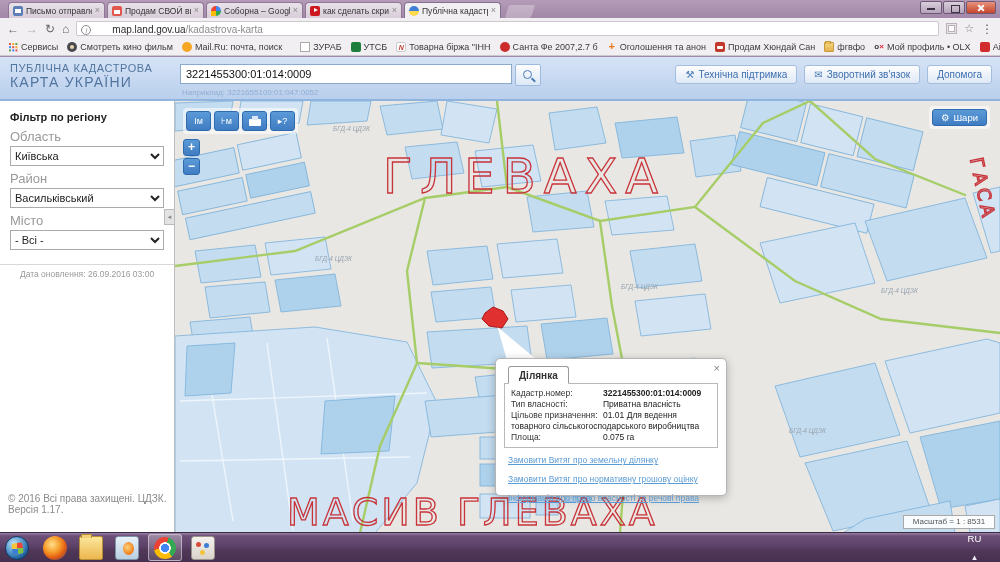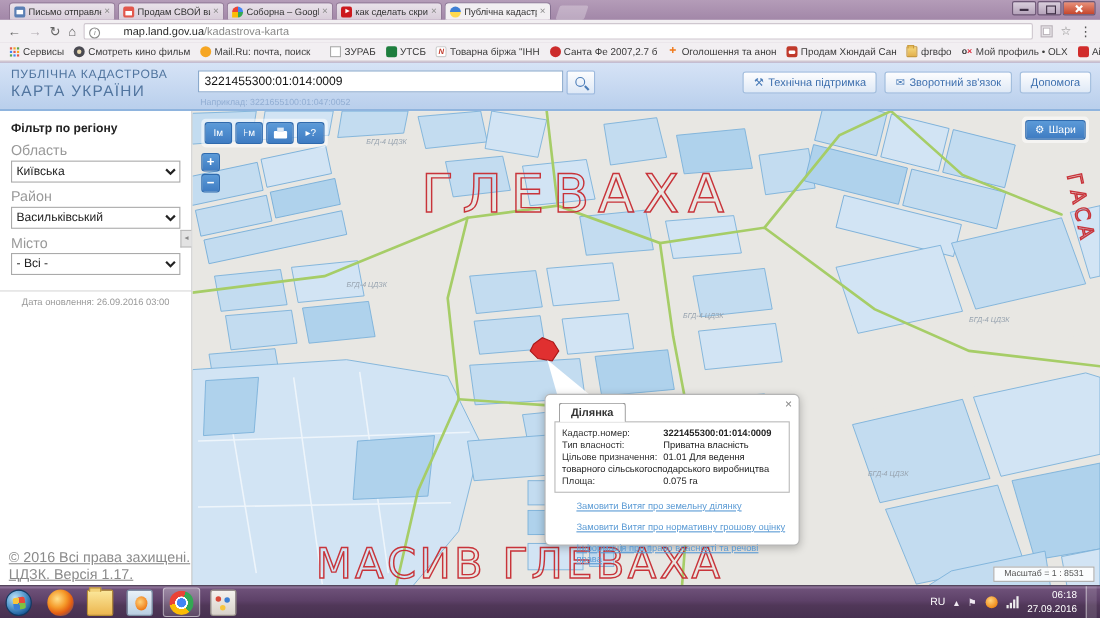--- a/index.html
+++ b/index.html
@@ -86,21 +86,21 @@
 
   .content { display:flex; height:calc(100% - 44px); }
   .sidebar { width:175px; background:#fff; border-right:1px solid #bdbdbd; position:relative; padding:10px 10px 1px 10px; }
   .sb-title { font-size:11px; font-weight:bold; color:#222; margin-bottom:6px; }
   .sb-label { font-size:13px; color:#999; margin:5px 0 2px; }
   .sb-select { width:100%; height:20px; font-size:11px; color:#222; border:1px solid #aaa; background:#fff; font-family:"Liberation Sans",sans-serif; }
   .sb-collapse { position:absolute; right:0; top:108px; width:10px; height:16px; background:#e3e3e3;
     border:1px solid #bbb; border-right:none; font-size:6px; color:#888; text-align:center; line-height:15px; }
   .sb-update { margin-top:14px; border-top:1px solid #d8d8d8; margin-left:-10px; margin-right:-10px;
     text-align:center; font-size:8.5px; color:#999; padding-top:4px; }
-  .sb-copy { position:absolute; bottom:3px; left:8px; font-size:13px; color:#8a8a8a;text-decoration:underline; }
+  .sb-copy { position:absolute; bottom:17px; left:8px; font-size:10px; color:#8a8a8a; }
 
   .map { flex:1; position:relative; background:#e8e7e3; overflow:hidden; }
   .map svg.base { position:absolute; inset:0; }
 
   .map-tools { position:absolute; left:8px; top:7px; background:rgba(255,255,255,.55); border-radius:4px;
     padding:3px; display:flex; gap:3px; }
   .mt-btn { width:25px; height:20px; background:linear-gradient(#5b9ad8,#3f7cc2); border:1px solid #2f6aad;
     border-radius:3px; color:#fff; font-size:9px; text-align:center; line-height:19px; position:relative; }
   .mt-print::before { content:""; position:absolute; left:6px; top:7px; width:12px; height:7px; background:#fff; border-radius:1px; }
   .mt-print::after { content:""; position:absolute; left:9px; top:4px; width:6px; height:4px; background:#dce8f5; }
@@ -118,21 +118,21 @@
   .popup { position:absolute; left:320px; top:257px; width:232px; height:138px; background:#fff;
     border:1px solid #b5b5b5; border-radius:5px; box-shadow:0 2px 8px rgba(0,0,0,.25); font-size:8.5px; }
   .popup-close { position:absolute; right:6px; top:3px; color:#888; font-size:11px; }
   .popup-tab { display:inline-block; margin:7px 0 0 12px; padding:3px 10px 2px; border:1px solid #999; border-bottom:1px solid #fff;
     border-radius:3px 3px 0 0; font-size:10px; font-weight:bold; color:#333; position:relative; z-index:2; background:#fff; }
   .popup-box { margin:-1px 8px 5px 8px; border:1px solid #b9b9b9; padding:4px 6px; position:relative; z-index:1; }
   .prow { line-height:1.3; color:#222; }
   .prow .lbl { display:inline-block; width:92px; vertical-align:top; color:#333; }
   .prow .val.b { font-weight:bold; }
   .popup-links { padding:2px 12px; }
-  .popup-links a { display:block; color:#5b9bd5; text-decoration:underline; margin-bottom:9px;margin-left:16px; }
+  .popup-links a { display:block; color:#5b9bd5; text-decoration:underline; margin-bottom:9px; }
 
   
   .taskbar { position:absolute; left:0; right:0; bottom:0; height:30px;
     background:linear-gradient(#9a7fa5 0%, #6d5078 10%, #5d4168 45%, #503758 60%, #463050 100%);
     border-top:1px solid #3a2a42; display:flex; align-items:center; padding-left:5px; }
   .orb { width:24px; height:24px; border-radius:50%; margin-right:8px;
     background:radial-gradient(circle at 35% 30%, #bfe3f8 0%, #5d9fd1 40%, #1c5d9b 75%, #0d3c6b 100%);
     border:1px solid #123a63; position:relative; }
   .orb::after { content:""; position:absolute; left:6px; top:6px; width:11px; height:11px; border-radius:2px;
     transform:rotate(-8deg); background:conic-gradient(#e8483a 0 25%, #7ec143 0 50%, #3a7fd4 0 75%, #f6c53d 0 100%); }
@@ -144,21 +144,21 @@
   .ti-player::after { content:""; position:absolute; left:7px; top:5px; width:11px; height:13px; border-radius:50%;
     background:radial-gradient(circle at 40% 40%, #ffd27a, #ef7d1a 70%); }
   .chrome-slot { width:34px; height:27px; background:linear-gradient(rgba(255,255,255,.32),rgba(255,255,255,.12));
     border:1px solid rgba(255,255,255,.45); border-radius:3px; display:flex; align-items:center; justify-content:center; margin:0 3px; }
   .ti-chrome { width:22px; height:22px; margin:0; border-radius:50%;
     background:radial-gradient(circle at center, #4285f4 0 26%, #fff 28% 36%, transparent 38%),
       conic-gradient(from 140deg, #fbbc05 0 120deg, #ea4335 0 240deg, #34a853 0 360deg); }
   .ti-paint { background:linear-gradient(#f5f2ee,#d8d2ca); border:1px solid #9a948c; border-radius:3px; }
   .ti-paint::after { content:""; position:absolute; left:4px; top:5px; width:5px; height:5px; border-radius:50%; background:#d94a3a;
     box-shadow:8px 1px 0 #3a7fd4, 4px 8px 0 #f6c53d; }
-  .tray { margin-left:auto; display:flex; align-items:center; gap:8px; color:#fff; padding-right:3px; height:100%; }
+  .tray { margin-left:auto; display:flex; align-items:center; gap:8px; color:#fff; padding-right:3px; height:100%;flex-direction:column; }
   .tray .lang { font-size:9.5px; }
   .tray .sym { font-size:9px; color:#f0eaf2; }
   .tray-orange { width:11px; height:11px; border-radius:50%; background:radial-gradient(circle at 40% 35%, #ffd27a, #ef8b1a 70%); }
   .bars { display:flex; align-items:flex-end; gap:1px; height:11px; }
   .bars i { width:2px; background:#eee; display:block; }
   .bars i:nth-child(1){height:3px;} .bars i:nth-child(2){height:5px;} .bars i:nth-child(3){height:8px;} .bars i:nth-child(4){height:11px;}
   .clock { text-align:right; font-size:9px; line-height:1.3; }
   .showdesk { width:10px; height:30px; border-left:1px solid rgba(255,255,255,.5); background:rgba(255,255,255,.12); }
 
   

